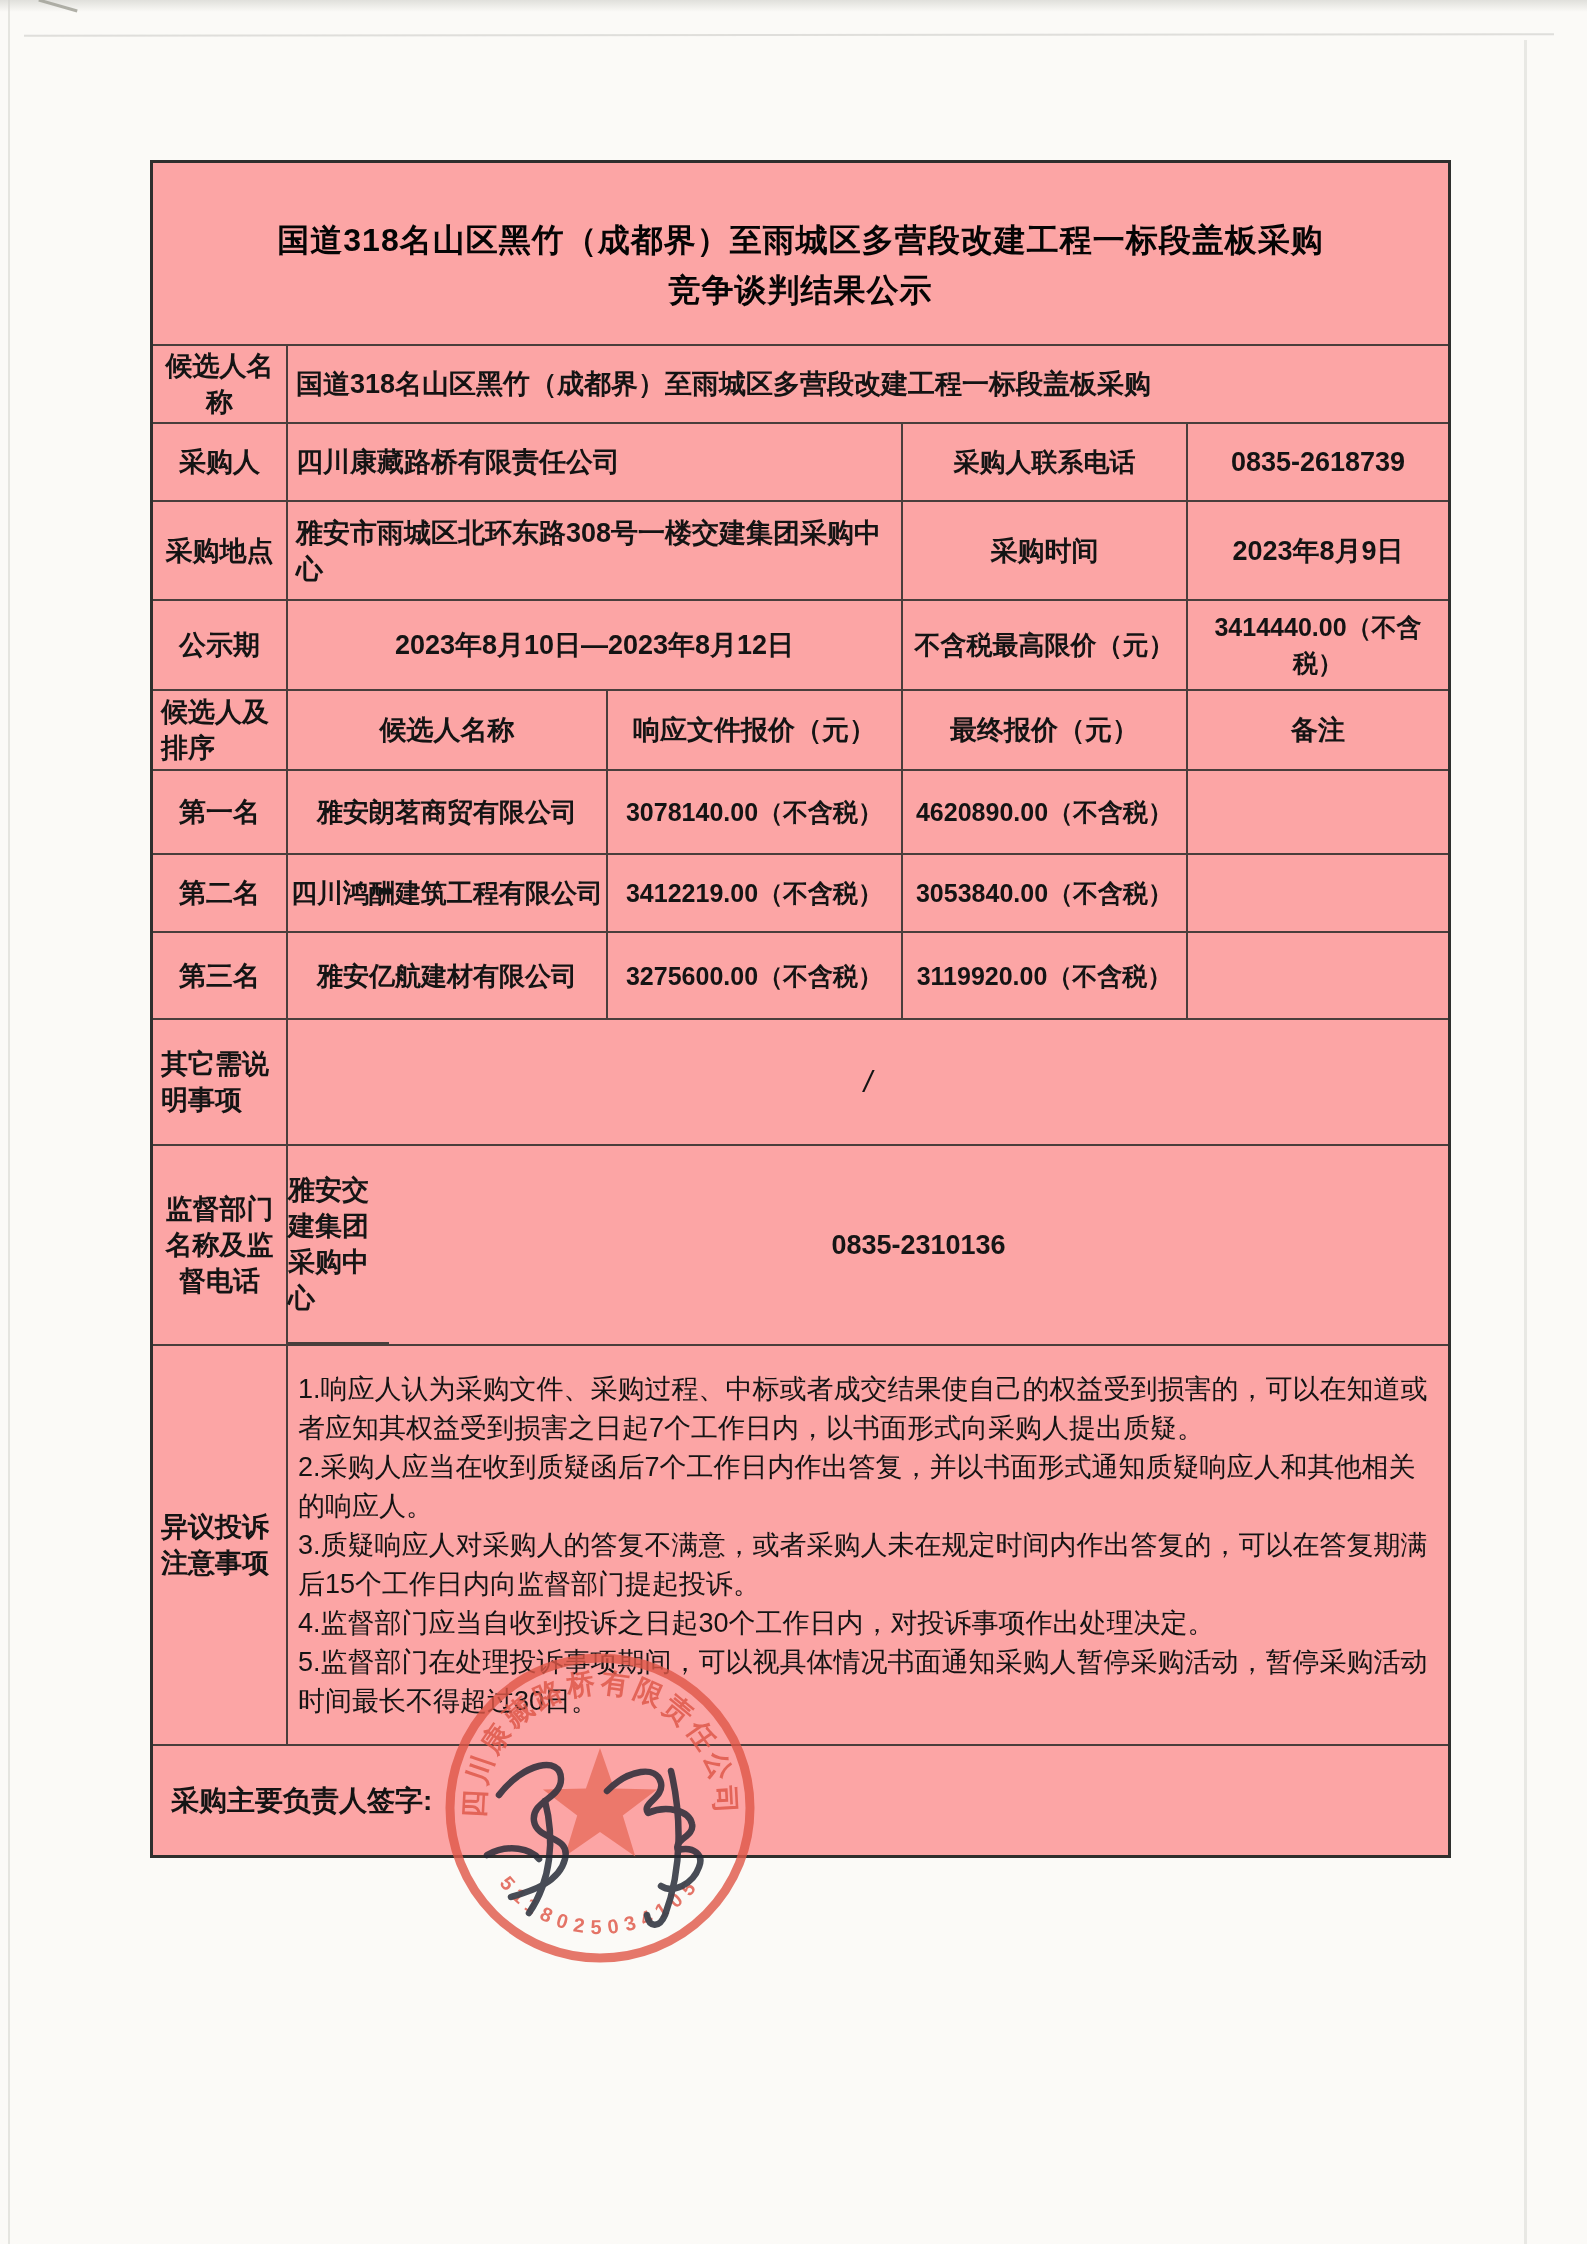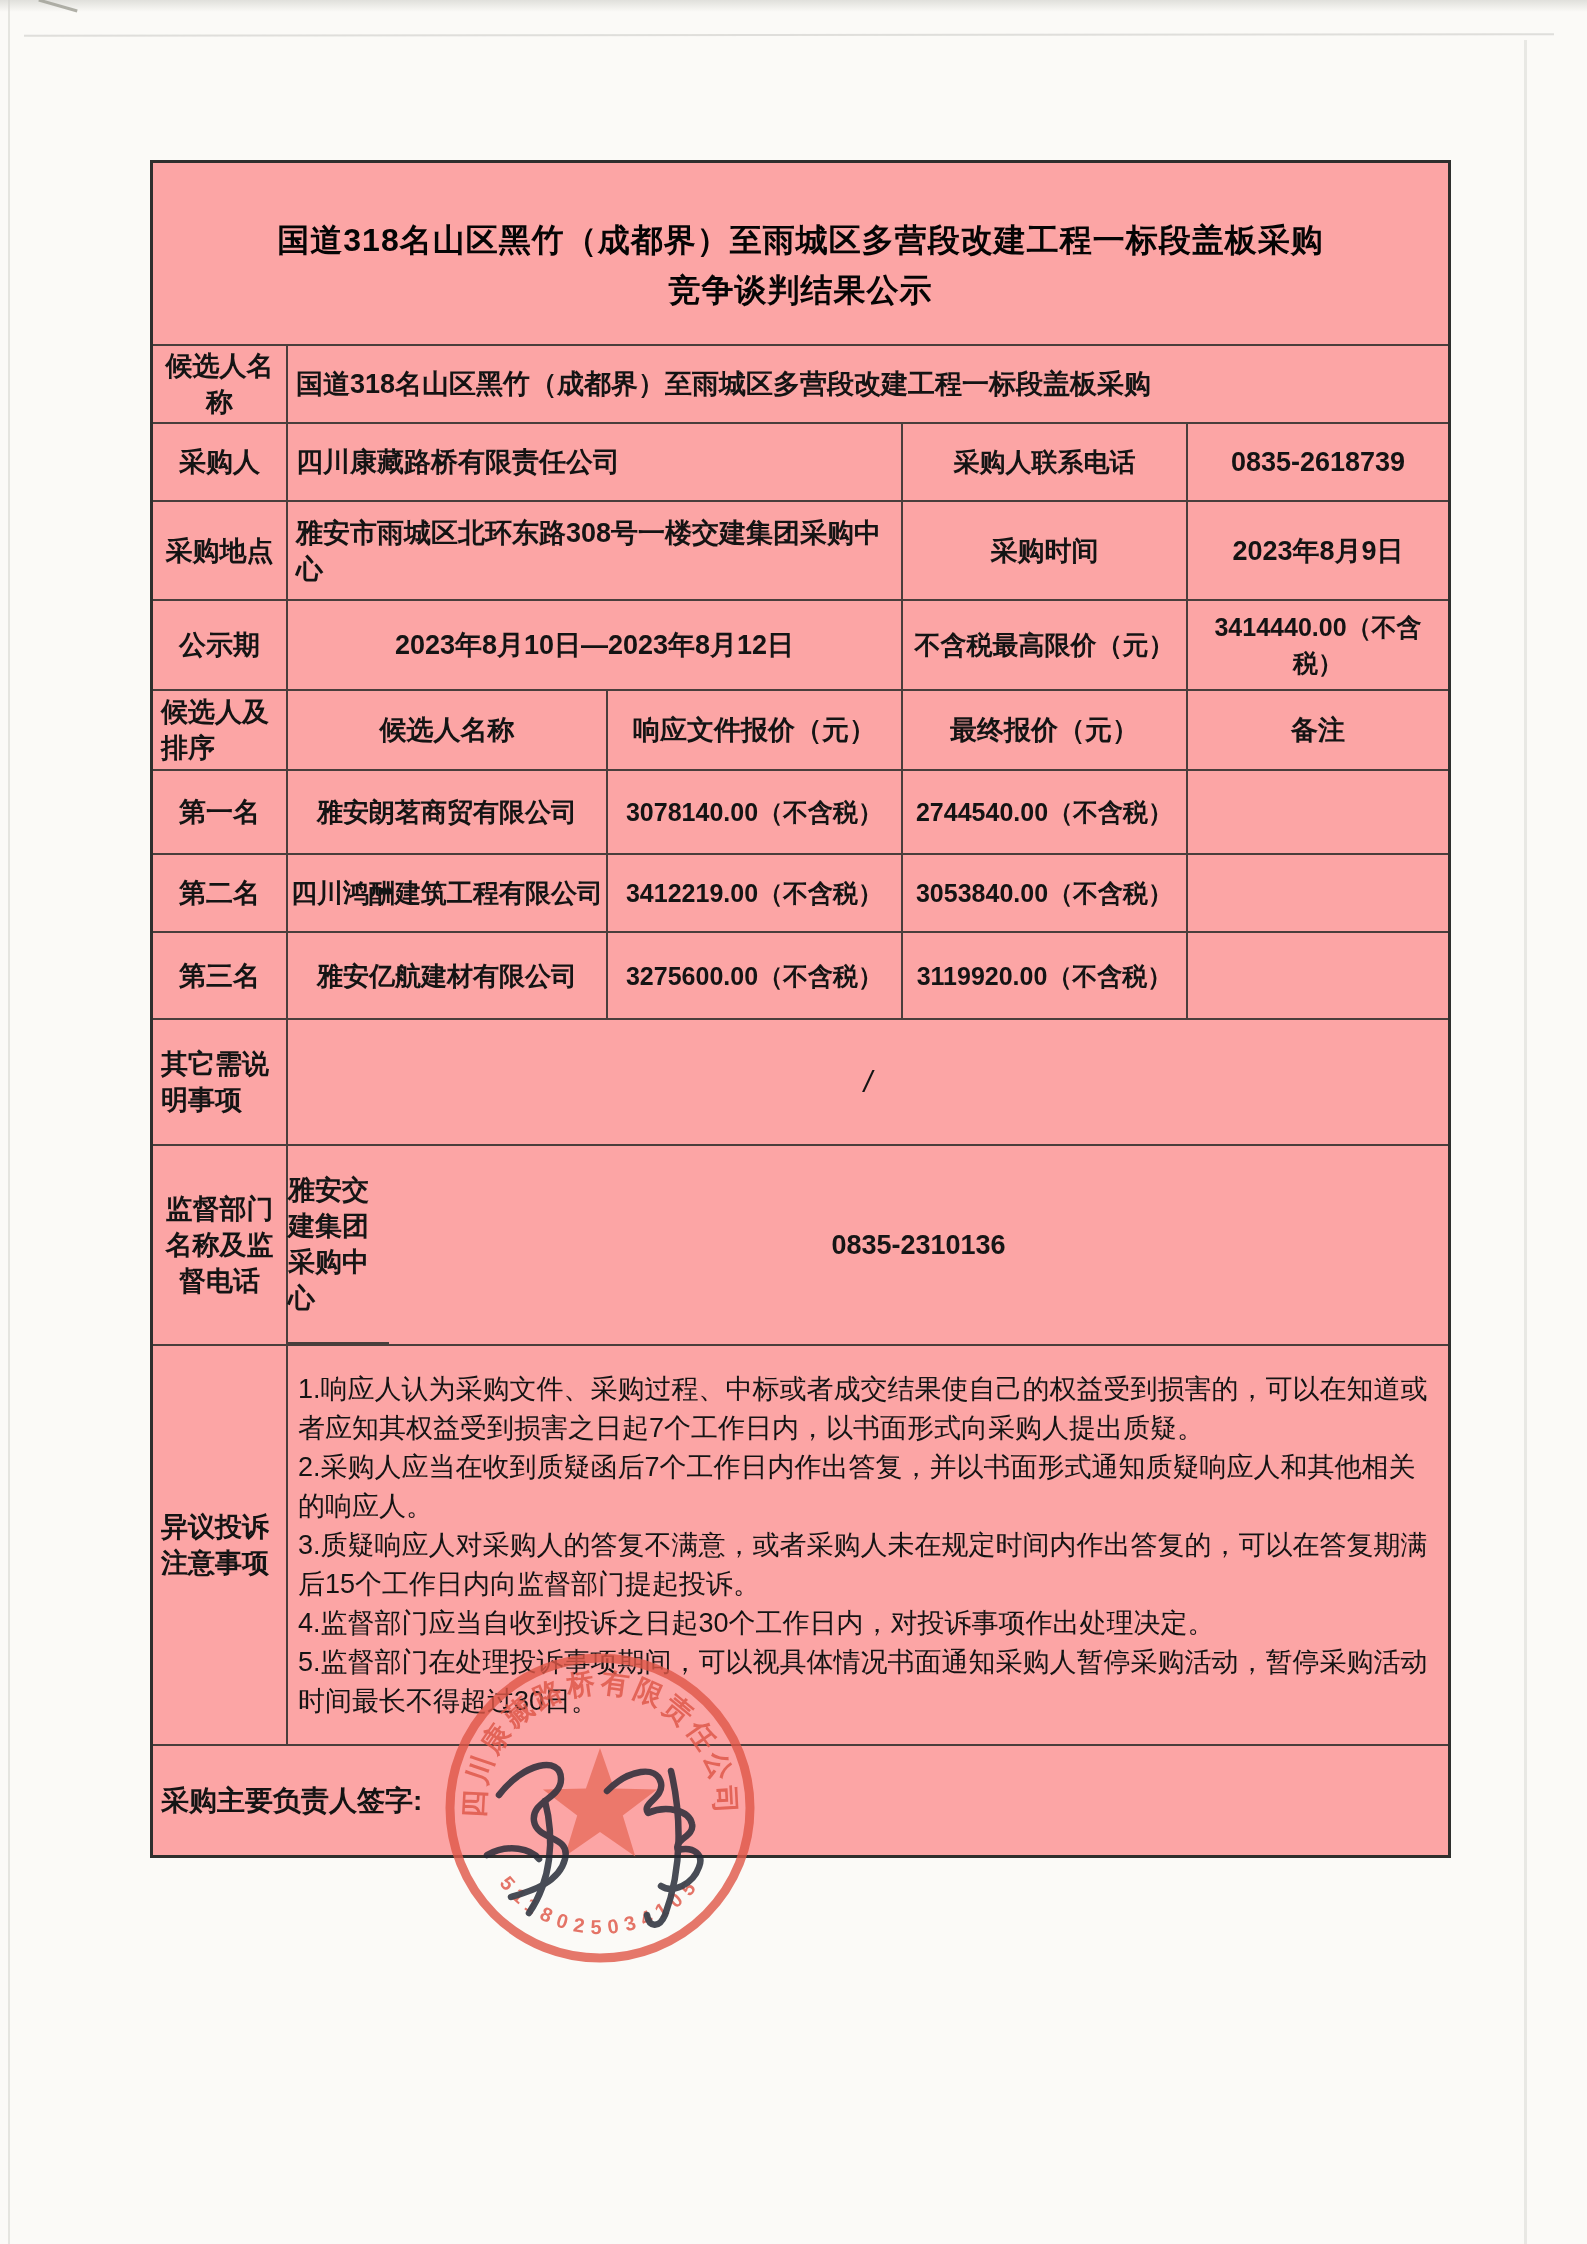--- a/index.html
+++ b/index.html
@@ -52,21 +52,21 @@
   .small-label{font-size:26px;}
   .sub-col{display:flex;flex-direction:row;flex:1 1 auto;}
   .sub-row-top{flex:0 0 101px;box-sizing:border-box;border-bottom:2.5px solid rgba(48,48,46,.88);
     display:flex;align-items:center;justify-content:center;font-size:27px;font-weight:600;}
   .sub-row-bottom{flex:1 1 auto;display:flex;align-items:center;justify-content:center;font-size:27px;font-weight:600;}
   .objection-cell{flex-direction:column;align-items:flex-start;justify-content:center;
     padding:10px 14px 10px 10px;}
   .objection-cell .para{font-size:27px;line-height:39px;text-align:left;font-weight:400;}
   .slash-cell{font-size:30px;font-weight:500;font-style:italic;}
   .sign-row{align-items:center;}
-  .sign-cell{justify-content:flex-start;text-align:left;padding-left:8px;font-size:28px;}
+  .sign-cell{justify-content:flex-start;text-align:left;padding-left:18px;font-size:28px;}
 
   
   .stamp{position:absolute;left:435px;top:1643px;width:330px;height:330px;opacity:.88;}
 </style>
 </head>
 <body>
 
 <div class="scan-top-band"></div>
 <div class="scan-top-line"></div>
 <div class="scan-left-edge"></div>
@@ -113,21 +113,21 @@
     <div class="cell w-c2">候选人名称</div>
     <div class="cell w-c3">响应文件报价（元）</div>
     <div class="cell w-c4">最终报价（元）</div>
     <div class="cell w-c5">备注</div>
   </div>
 
   <div class="row h84">
     <div class="cell w-label">第一名</div>
     <div class="cell w-c2 name-cell">雅安朗茗商贸有限公司</div>
     <div class="cell w-c3 price-cell">3078140.00（不含税）</div>
-    <div class="cell w-c4 price-cell">2744540.00（不含税）</div>
+    <div class="cell w-c4 price-cell">4620890.00（不含税）</div>
     <div class="cell w-c5"></div>
   </div>
 
   <div class="row h78">
     <div class="cell w-label">第二名</div>
     <div class="cell w-c2 name-cell">四川鸿酬建筑工程有限公司</div>
     <div class="cell w-c3 price-cell">3412219.00（不含税）</div>
     <div class="cell w-c4 price-cell">3053840.00（不含税）</div>
     <div class="cell w-c5"></div>
   </div>

